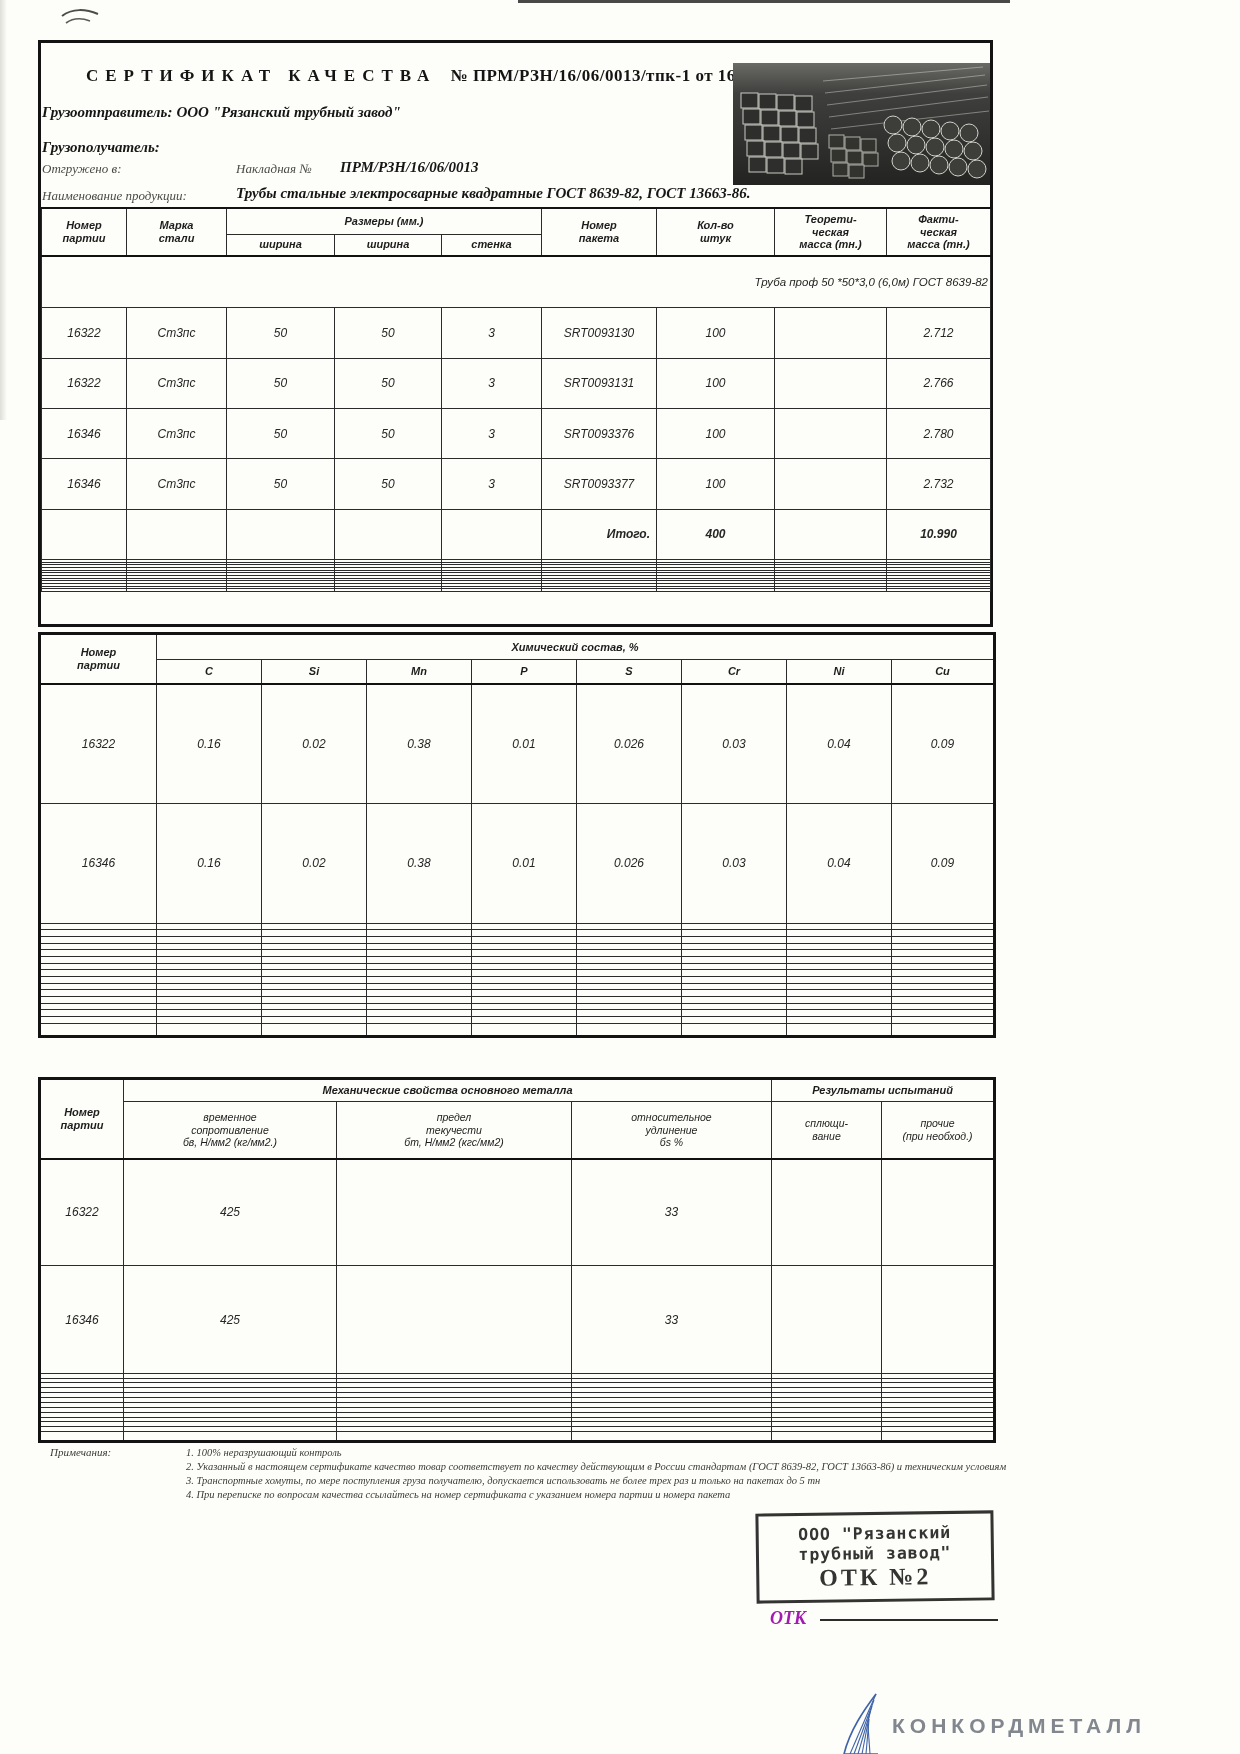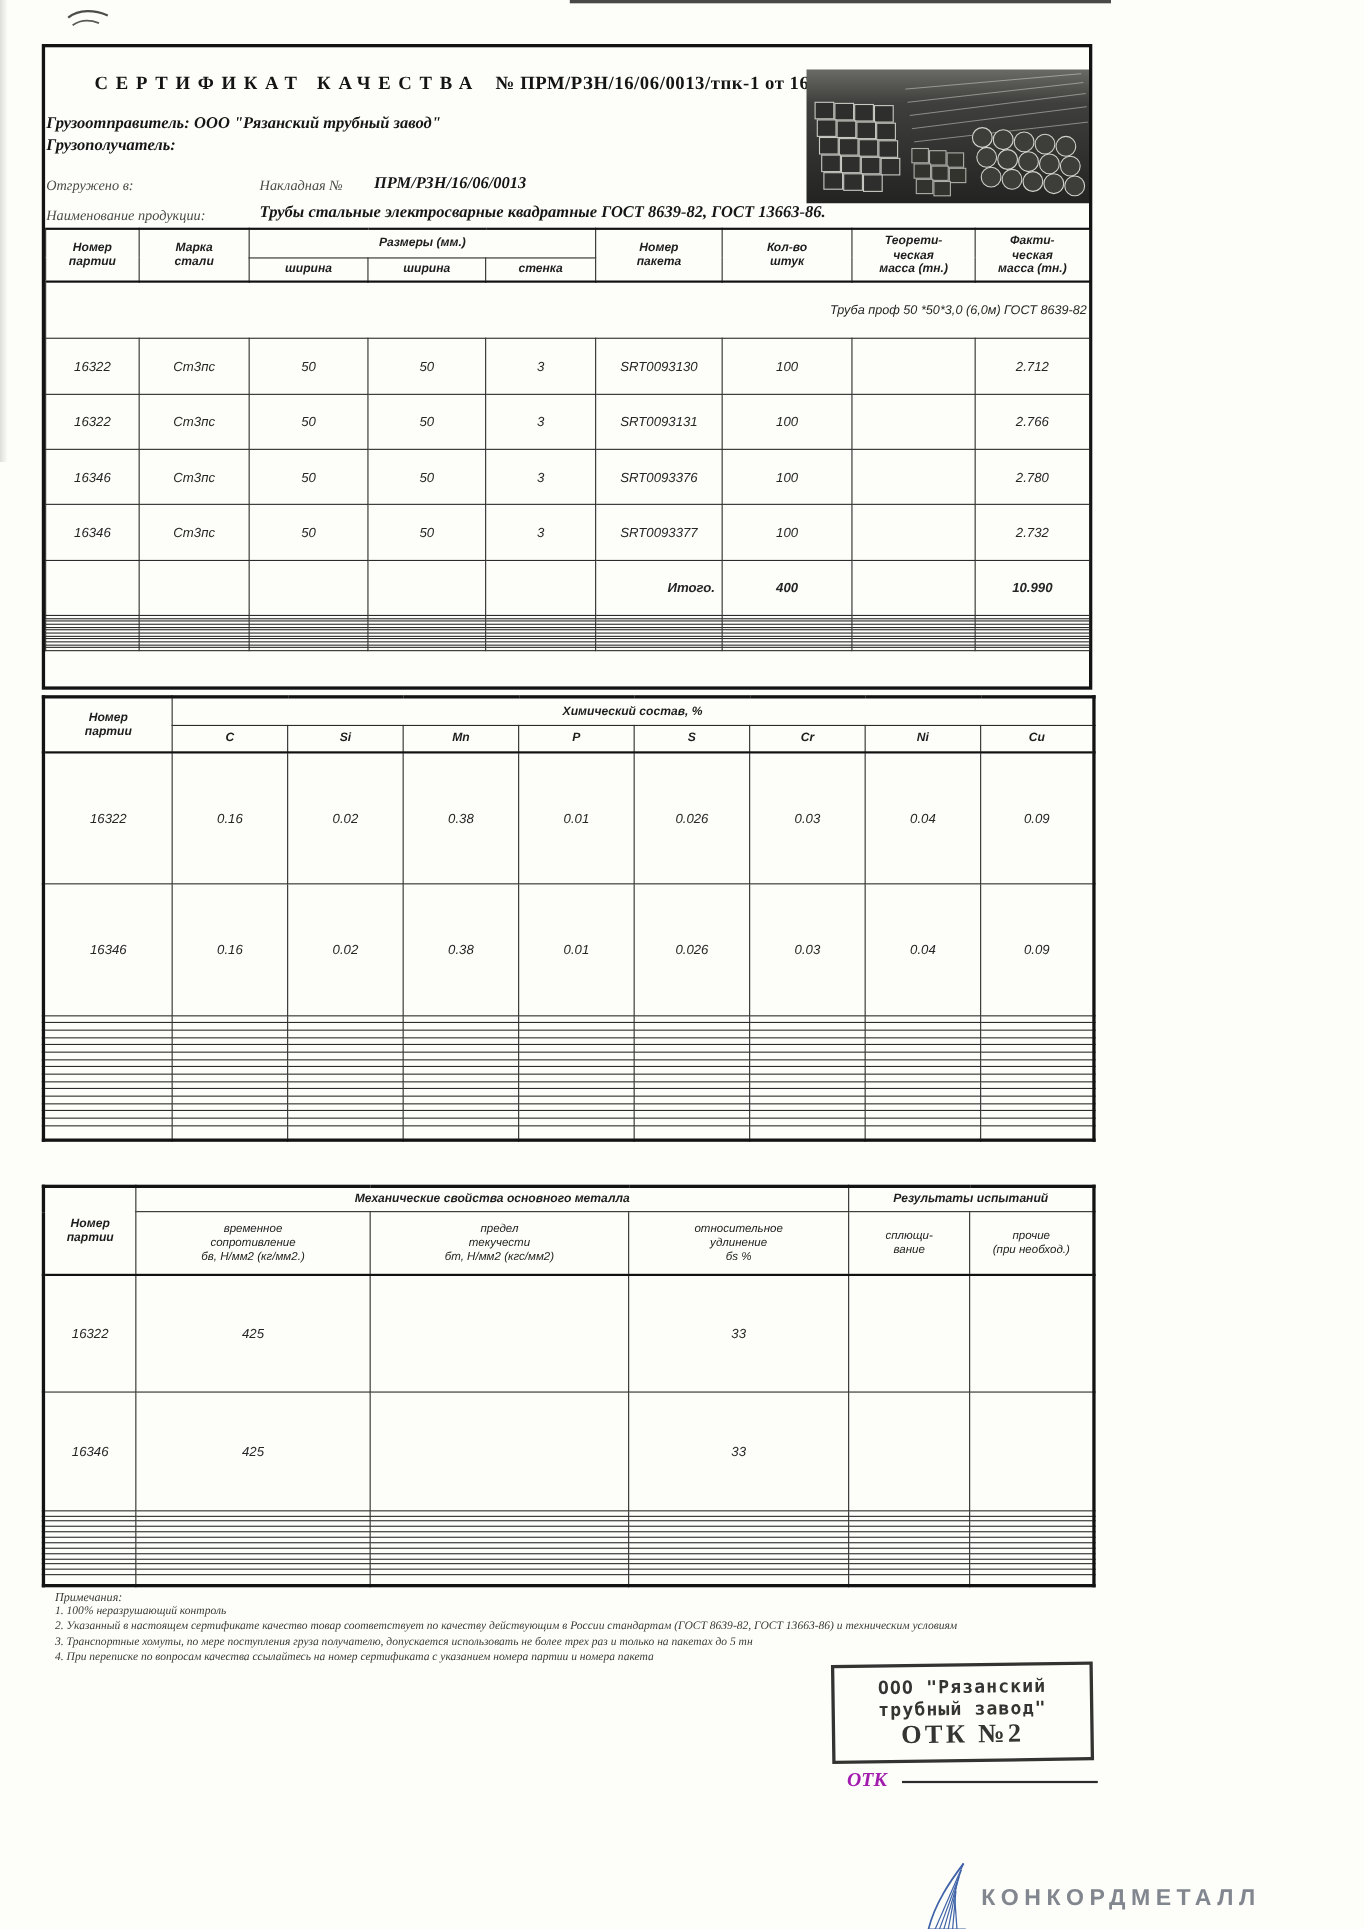--- a/index.html
+++ b/index.html
@@ -35,23 +35,23 @@
   .t1{left:41px;top:207px;width:949px;height:385px;border-top:2px solid #131313;}
   .t1 td,.t1 th{border-color:#2b2b2b;}
   .group-row td{text-align:right;padding-left:84px;font-size:11.5px;height:18px;}
   .total-label{text-align:right !important;padding-right:6px !important;font-weight:bold;}
   .bold-val{font-weight:bold;margin-top:24px;}
   .t2{left:38px;top:632px;width:955px;height:406px;border:3px solid #131313;}
   .t3{left:38px;top:1077px;width:955px;height:366px;border:3px solid #131313;}
   .t3 .sub th{font-weight:normal;font-size:10.5px;}
 
   
-  .notes{left:50px;top:1446px;width:1160px;display:flex;font-family:"Liberation Serif",serif;font-style:italic;color:#3a3a38;flex-direction:column;}
+  .notes{left:50px;top:1446px;width:1160px;display:flex;font-family:"Liberation Serif",serif;font-style:italic;color:#3a3a38;}
   .notes-label{font-size:11px;width:104px;flex:none;}
-  .notes-items{font-size:10.5px;line-height:1.34;}
+  .notes-items{font-size:10.5px;line-height:1.34;margin-left:32px;}
   .notes-items div{white-space:nowrap;}
 
   
   .stamp{left:756px;top:1512px;width:232px;height:84px;border:3px solid #222;transform:rotate(-.8deg);
          display:flex;flex-direction:column;justify-content:center;align-items:center;color:#232323;opacity:.92;}
   .stamp .s1{font-family:"DejaVu Sans Mono",monospace;font-weight:bold;font-size:16.5px;letter-spacing:1px;line-height:1.2;}
   .stamp .s3{font-family:"Liberation Serif",serif;font-weight:bold;font-size:24px;letter-spacing:3px;line-height:1.1;}
   .otk-line{left:770px;top:1608px;font-family:"Liberation Serif",serif;font-weight:bold;font-style:italic;font-size:18px;color:#a21caf;}
   .otk-rule{display:inline-block;width:178px;border-bottom:2px solid #2b2b2b;margin-left:14px;transform:translateY(-3px);}
 
@@ -75,21 +75,21 @@
 
   <div class="abs doc-title">
     <span class="sp">СЕРТИФИКАТ КАЧЕСТВА</span>
     <span class="num">№ ПРМ/РЗН/16/06/0013/тпк-1 от 16.06.11 г.</span>
   </div>
 
   <div class="abs meta-line" style="left:42px;top:103px">
     <span class="lbl-bold">Грузоотправитель:</span>
     <span class="val-bold">ООО "Рязанский трубный завод"</span>
   </div>
-  <div class="abs meta-line" style="left:42px;top:123px">
+  <div class="abs meta-line" style="left:42px;top:138px">
     <span class="lbl-bold">Грузополучатель:</span>
   </div>
   <div class="abs meta-line lbl-light" style="left:42px;top:161px">Отгружено в:</div>
   <div class="abs meta-line lbl-light" style="left:236px;top:161px">Накладная №</div>
   <div class="abs meta-line val-bold" style="left:340px;top:159px">ПРМ/РЗН/16/06/0013</div>
   <div class="abs meta-line lbl-light" style="left:42px;top:188px">Наименование продукции:</div>
   <div class="abs meta-line val-bold" style="left:236px;top:185px">Трубы стальные электросварные квадратные ГОСТ 8639-82, ГОСТ 13663-86.</div>
 
   <svg class="abs photo" viewBox="0 0 257 122">
     <defs>

